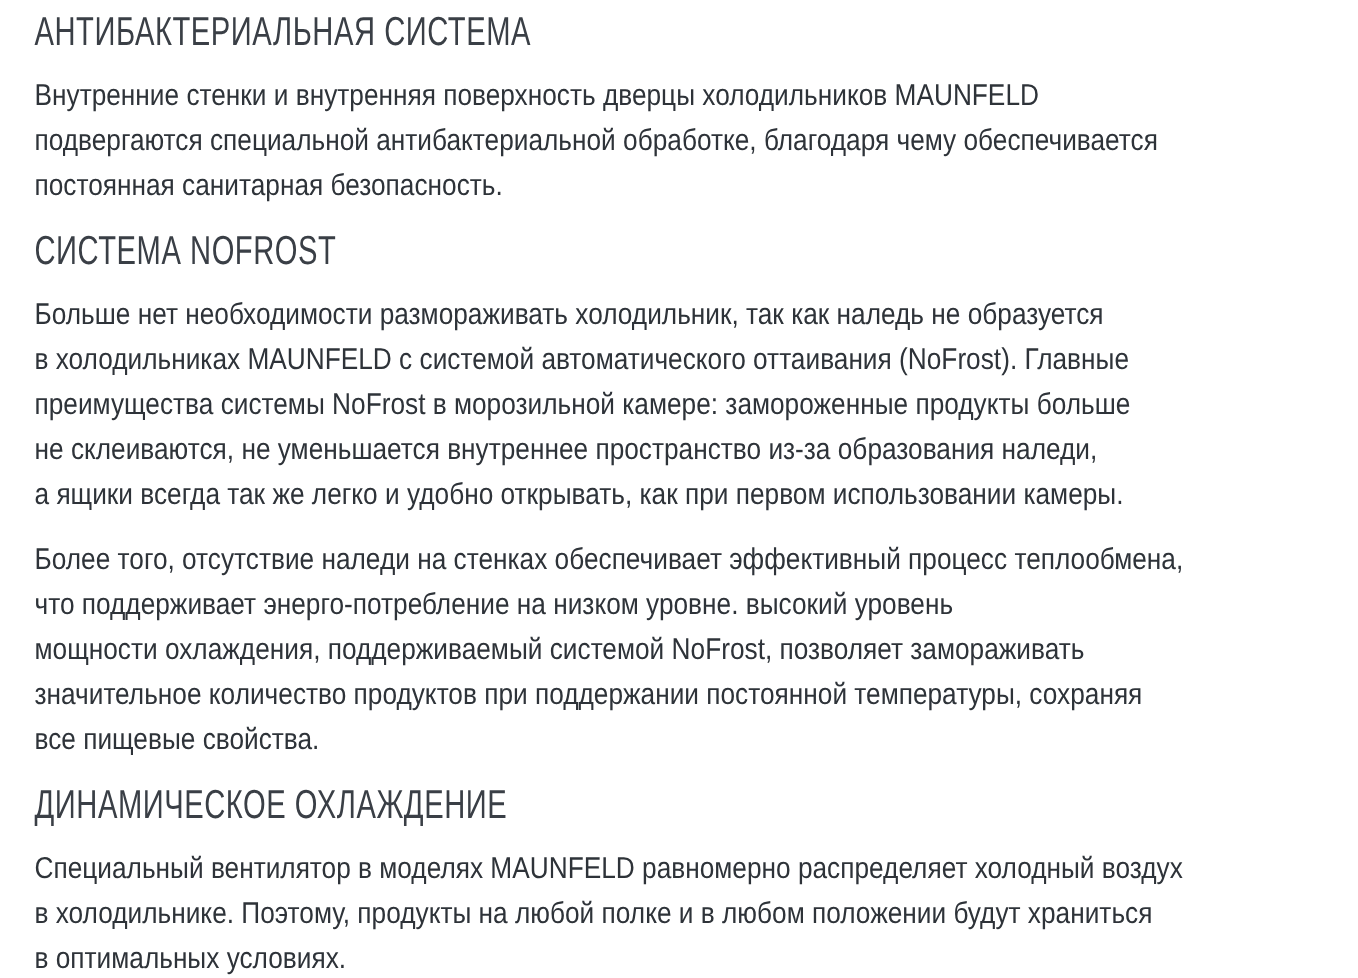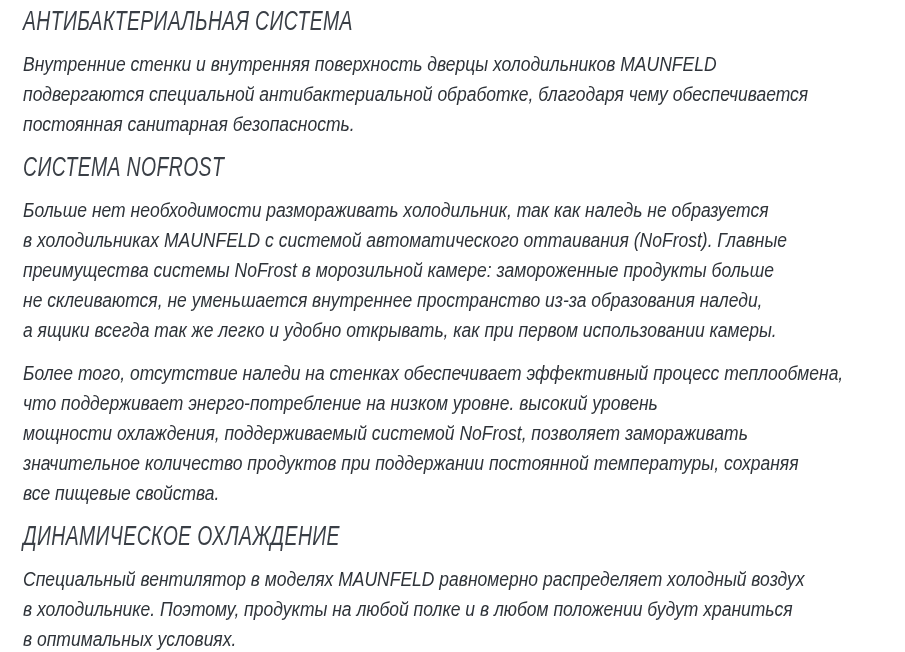--- a/index.html
+++ b/index.html
@@ -11,21 +11,20 @@
     width: 905px;
     height: 652px;
     overflow: hidden;
     font-family: "Liberation Sans", sans-serif;
   }
   .page {
     padding: 6px 0 0 23px;
   }
   .section {
     margin: 0;
-    font-style: italic;
   }
   .section-heading {
     font-size: 27px;
     line-height: 30px;
     font-weight: 400;
     color: #3a3f46;
     margin: 0 0 13px 0;
     white-space: pre;
     transform: scaleX(0.72);
     transform-origin: left top;

